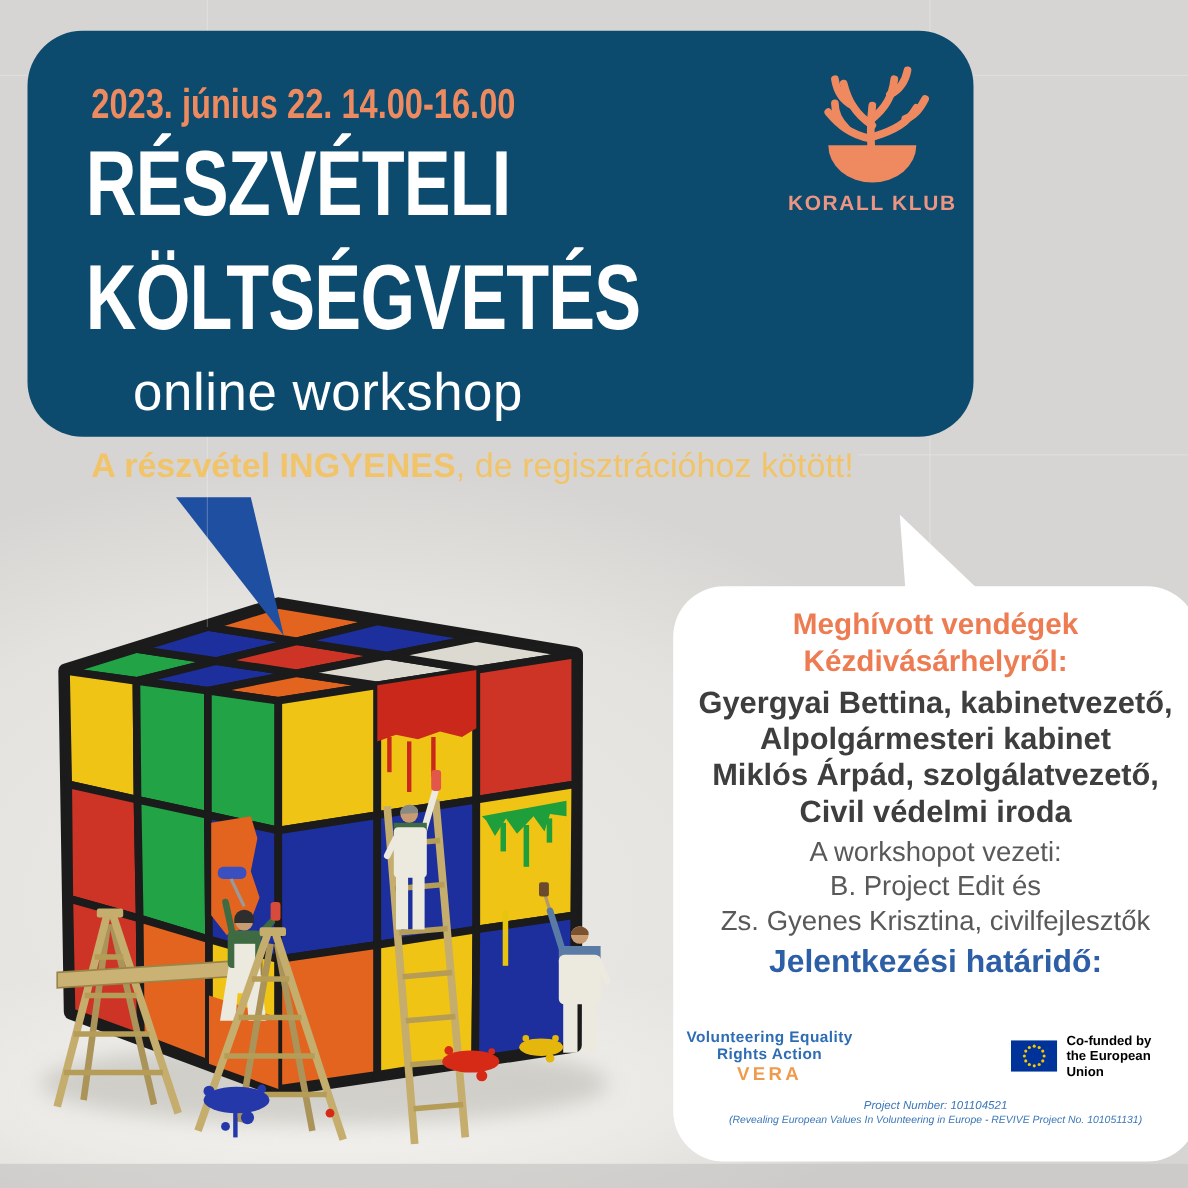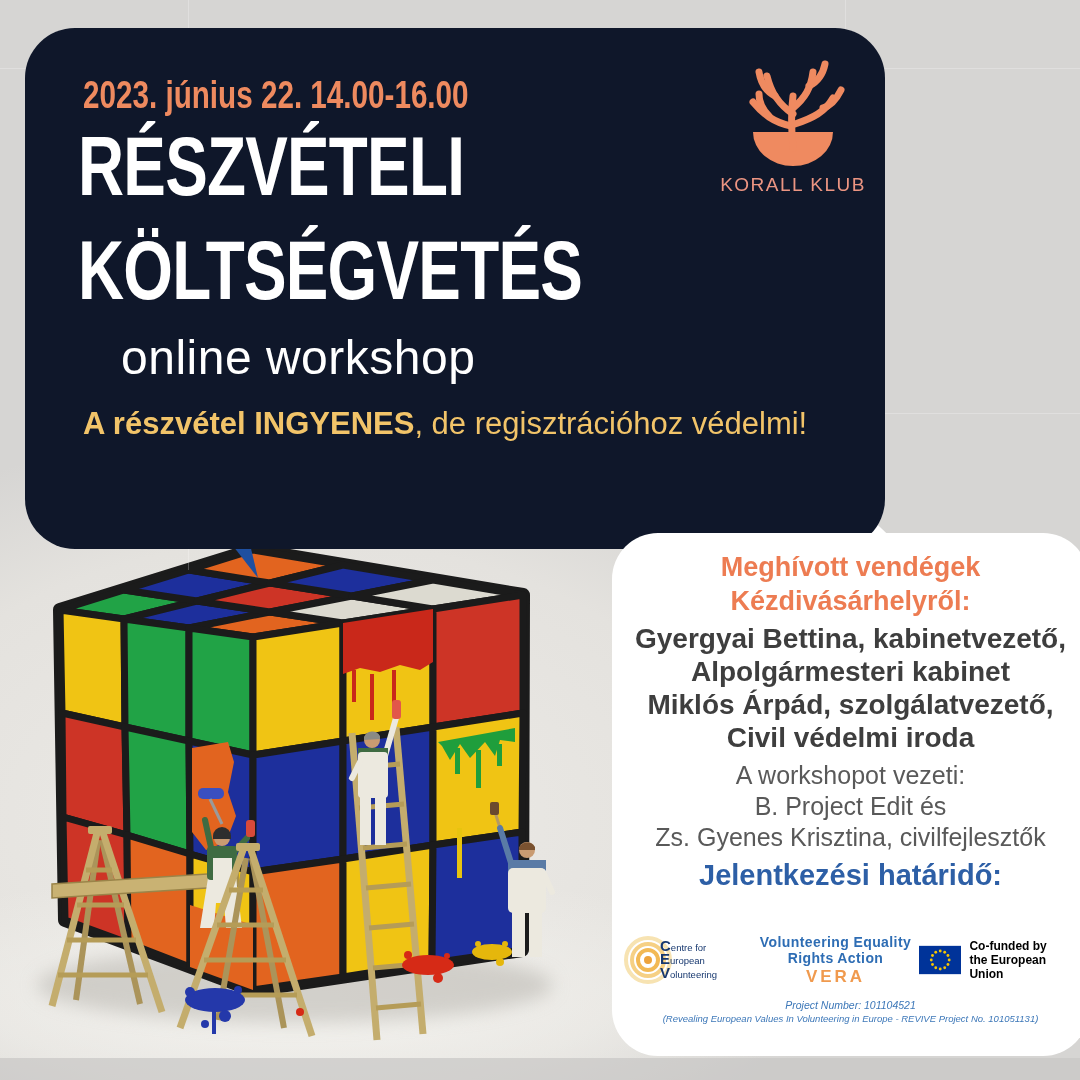--- a/index.html
+++ b/index.html
@@ -2,34 +2,34 @@
 <html><head>
 <meta charset="utf-8">
 <style>
   html,body{margin:0;padding:0;background:#d6d5d3;}
   .canvas{position:relative;width:1080px;height:1080px;background:#d6d5d3;overflow:hidden;
           font-family:"Liberation Sans",sans-serif;}
   .scene{position:absolute;left:0;top:0;}
   .guide{position:absolute;background:rgba(255,255,255,.25);}
 
   
-  .banner{position:absolute;left:25px;top:28px;width:860px;height:521px;
-          background:#0f172a;border-radius:50px;}
+  .banner{position:absolute;left:25px;top:28px;width:860px;height:369px;
+          background:#0c4a6e;border-radius:50px;}
   .date{position:absolute;left:58px;top:46px;font-size:38px;font-weight:700;color:#ee8a5f;
         white-space:nowrap;transform:scaleX(.78);transform-origin:left top;letter-spacing:0;}
   .title{position:absolute;left:53px;margin:0;font-size:84px;font-weight:700;color:#ffffff;
          white-space:nowrap;transform:scaleX(.76);transform-origin:left top;letter-spacing:-1px;line-height:1;}
   .t1{top:96px;}
   .t2{top:200px;}
   .subtitle{position:absolute;left:56px;top:302px;font-size:48px;font-weight:400;color:#ffffff;letter-spacing:.5px;margin-left:40px;}
   .note{position:absolute;left:58px;top:378px;font-size:31px;color:#f2c469;white-space:nowrap;}
   .note .b{font-weight:700;}
 
   .korall{position:absolute;left:678px;top:28px;width:180px;text-align:center;}
-  .korall-label{margin-top:2px;font-size:19px;color:#ec9582;letter-spacing:1.5px;font-weight:400;}
+  .korall-label{margin-top:2px;font-size:19px;color:#ec9582;letter-spacing:1.5px;font-weight:700;}
 
   
   .bubble{position:absolute;left:612px;top:533px;width:444px;height:523px;background:#ffffff;
           border-radius:46px;padding-left:33px;}
   .brow{position:absolute;left:0;right:0;text-align:center;white-space:nowrap;}
   .bh{color:#ed7c52;font-weight:700;font-size:27px;}
   .bh1{top:19px;} .bh2{top:53px;}
   .bguest{color:#3e3e3e;font-weight:700;font-size:28px;}
   .g0{top:90px;} .g1{top:123px;} .g2{top:156px;} .g3{top:189px;}
   .blead{color:#595959;font-weight:400;font-size:25px;}
@@ -230,21 +230,21 @@
   <div class="guide" style="left:845px;top:0;width:1px;height:540px;"></div>
   <div class="guide" style="left:0;top:68px;width:1080px;height:1px;"></div>
   <div class="guide" style="left:780px;top:413px;width:300px;height:1px;"></div>
 
   <div class="banner">
     <div class="date">2023. június 22. 14.00-16.00</div>
     <h1 class="title t1">RÉSZVÉTELI</h1>
     <h1 class="title t2">KÖLTSÉGVETÉS</h1>
     <div class="subtitle">online workshop</div>
     <div class="note">
-      <span class="b">A részvétel INGYENES</span><span>, de regisztrációhoz védelmi!</span>
+      <span class="b">A részvétel INGYENES</span><span>, de regisztrációhoz kötött!</span>
     </div>
 
     <div class="korall">
       <svg width="140" height="112" viewBox="0 0 140 112">
         <path d="M30 76 A40 34 0 0 0 110 76 Z" fill="#ef8a60"></path>
         <g fill="none" stroke="#ef8a60" stroke-width="7" stroke-linecap="round">
           <path d="M70 92 C68 70 68 55 70 40"></path>
           <path d="M70 58 C55 48 48 36 44 20"></path>
           <path d="M52 40 C44 36 38 28 36 16"></path>
           <path d="M70 52 C82 42 88 32 90 16"></path>
@@ -268,33 +268,20 @@
     <div class="brow bguest g2">Miklós Árpád, szolgálatvezető,</div>
     <div class="brow bguest g3">Civil védelmi iroda</div>
 
     <div class="brow blead l0">A workshopot vezeti:</div>
     <div class="brow blead l1">B. Project Edit és</div>
     <div class="brow blead l2">Zs. Gyenes Krisztina, civilfejlesztők</div>
 
     <div class="brow bdead d0">Jelentkezési határidő:</div>
 
     <div class="logos-row">
-      <div class="cev">
-        <svg width="52" height="52" viewBox="0 0 52 52">
-          <circle cx="24" cy="26" r="22" fill="none" stroke="#f7e3b2" stroke-width="4"></circle>
-          <circle cx="24" cy="26" r="16" fill="none" stroke="#f6d084" stroke-width="4"></circle>
-          <circle cx="24" cy="26" r="10" fill="none" stroke="#f2b955" stroke-width="4"></circle>
-          <circle cx="24" cy="26" r="4" fill="#eda33c"></circle>
-        </svg>
-        <div class="cev-text">
-          <div><b>C</b><span>entre for</span></div>
-          <div><b>E</b><span>uropean</span></div>
-          <div><b>V</b><span>olunteering</span></div>
-        </div>
-      </div>
 
       <div class="vera">
         <div class="vera-l">Volunteering Equality</div>
         <div class="vera-l">Rights Action</div>
         <div class="vera-acr">VERA</div>
       </div>
 
       <div class="eu">
         <svg width="45" height="30" viewBox="0 0 45 30">
           <rect x="0" y="0" width="45" height="30" fill="#003399"></rect>

